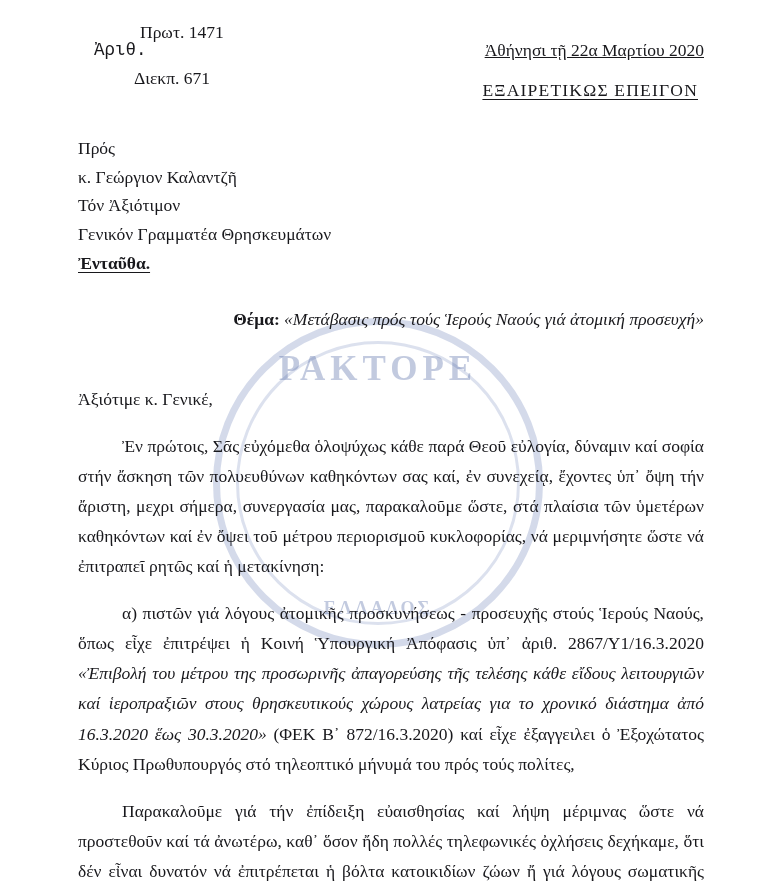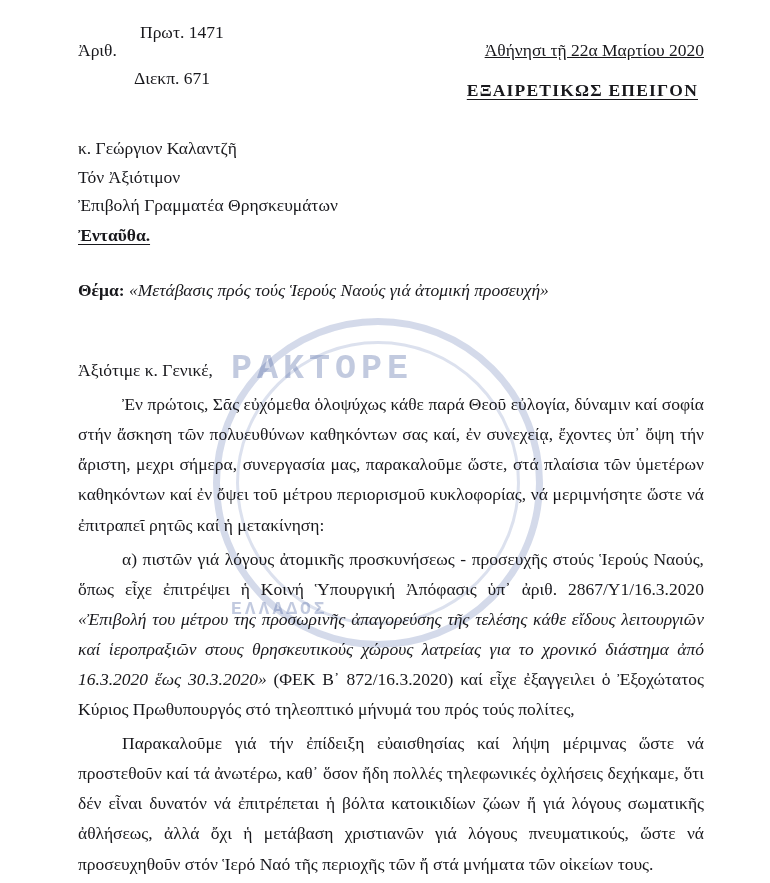--- a/index.html
+++ b/index.html
@@ -41,25 +41,25 @@
     position: absolute;
     left: 16px;
     top: 16px;
     right: 16px;
     bottom: 16px;
     border-radius: 50%;
     border: 3px solid rgba(60, 86, 160, 0.18);
   }
   .wm-text-top, .wm-text-bottom {
     position: absolute;
-    left: 11px;
+    left: 0;
     width: 100%;
-    text-align: left;
+    text-align: center;
     color: rgba(52, 78, 150, 0.30);
-    font-family: Liberation Mono, monospace;
+    font-family: Liberation Serif, serif;
     font-weight: bold;
     letter-spacing: 5px;
     white-space: nowrap;
   }
   .wm-text-top {
     top: 24px;
     font-size: 35px;
   }
   .wm-text-bottom {
     bottom: 22px;
@@ -80,42 +80,43 @@
   }
   .hdr-proto {
     position: absolute;
     left: 62px;
     top: 0px;
     white-space: nowrap;
     margin-top: 12px;
   }
   .hdr-arith {
     position: absolute;
-    left: 0px;
+    left: 16px;
     top: 30px;
     white-space: nowrap;
+    font-family: Liberation Mono, monospace;
   }
   .hdr-diekp {
     position: absolute;
     left: 56px;
     top: 58px;
     white-space: nowrap;
   }
   .hdr-place-date {
     position: absolute;
     right: 0px;
     top: 30px;
     white-space: nowrap;
     text-decoration: underline;
   }
   .hdr-urgent {
     position: absolute;
     right: 6px;
     top: 70px;
-    font-weight: bold;
+    font-weight: normal;
     letter-spacing: 1.2px;
     text-decoration: underline;
     text-underline-offset: 3px;
     white-space: nowrap;
   }
 
   
   .recipient {
     margin-top: 20px;
     font-size: 17.5px;
@@ -129,36 +130,37 @@
     text-decoration: underline;
     text-underline-offset: 3px;
     display: inline-block;
     margin-top: 1px;
   }
 
   
   .subject {
     margin-top: 31px;
     font-size: 17.5px;
+    text-align: right;
   }
   .subject .label {
     font-weight: bold;
   }
   .subject .value {
     font-style: italic;
   }
 
   
   .body {
     margin-top: 54px;
     font-size: 17.5px;
     line-height: 1.72;
   }
   .body p {
-    margin: 4px 0 2px 0;
+    margin: 17px 0 2px 0;
     text-align: justify;
     text-justify: inter-word;
   }
   .body p.indent {
     text-indent: 44px;
   }
   .body p.salutation {
     text-indent: 0;
     margin-bottom: 2px;
   }
@@ -180,23 +182,24 @@
 
     <div class="header">
       <div class="hdr-proto">Πρωτ. 1471</div>
       <div class="hdr-arith">Ἀριθ.</div>
       <div class="hdr-diekp">Διεκπ.  671</div>
       <div class="hdr-place-date">Ἀθήνησι τῇ 22α Μαρτίου 2020</div>
       <div class="hdr-urgent">ΕΞΑΙΡΕΤΙΚΩΣ ΕΠΕΙΓΟΝ</div>
     </div>
 
     <div class="recipient">
+      <div>Πρός</div>
       <div>κ. Γεώργιον Καλαντζῆ</div>
       <div>Τόν Ἀξιότιμον</div>
-      <div>Ἐπιβολή Γραμματέα Θρησκευμάτων</div>
+      <div>Γενικόν Γραμματέα Θρησκευμάτων</div>
       <div><span class="here">Ἐνταῦθα.</span></div>
     </div>
 
     <div class="subject">
       <span class="label">Θέμα:</span>
       <span class="value">«Μετάβασις πρός τούς Ἱερούς Ναούς γιά ἀτομική προσευχή»</span>
     </div>
 
     <div class="body">
       <p class="indent salutation">Ἀξιότιμε κ. Γενικέ,</p>

